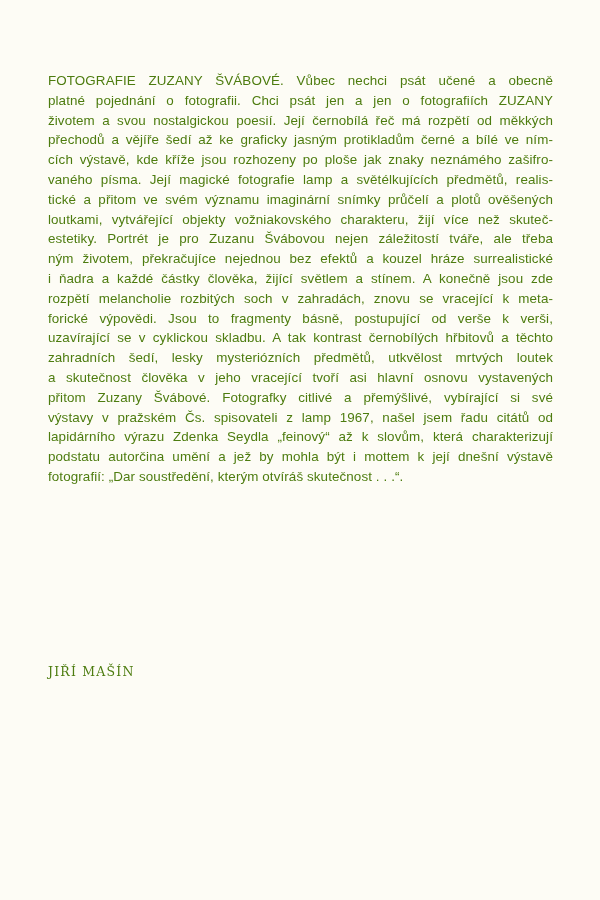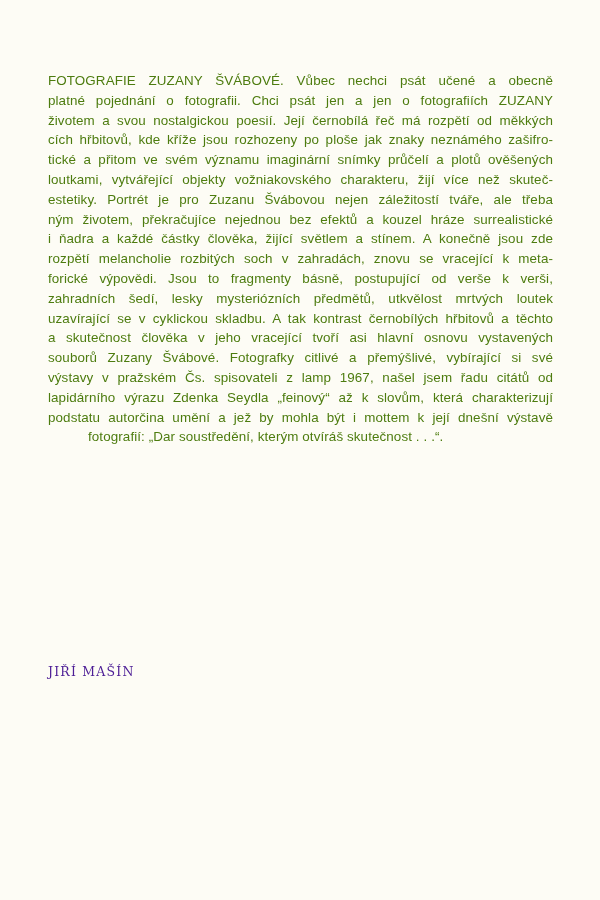--- a/index.html
+++ b/index.html
@@ -26,50 +26,51 @@
       font-size: 13.4px;
       line-height: 19.8px;
       height: 19.8px;
       white-space: nowrap;
       text-align: justify;
       text-align-last: justify;
       letter-spacing: 0.1px;
     }
     .line.last {
       text-align-last: left;
-      margin-left: 40px;
     }
     .author {
       position: absolute;
       left: 48px;
       top: 664px;
       font-family: "DejaVu Serif", serif;
       font-size: 12.5px;
       letter-spacing: 1.2px;
-      color: #4c1d95;
+      color: #4d7c0f;
     }
   </style>
 </head>
 <body>
 
 <div class="page">
   <span class="line">FOTOGRAFIE ZUZANY ŠVÁBOVÉ. Vůbec nechci psát učené a obecně</span>
   <span class="line">platné pojednání o fotografii. Chci psát jen a jen o fotografiích ZUZANY</span>
   <span class="line">životem a svou nostalgickou poesií. Její černobílá řeč má rozpětí od měkkých</span>
-  <span class="line">cích hřbitovů, kde kříže jsou rozhozeny po ploše jak znaky neznámého zašifro-</span>
+  <span class="line">přechodů a vějíře šedí až ke graficky jasným protikladům černé a bílé ve ním-</span>
+  <span class="line">cích výstavě, kde kříže jsou rozhozeny po ploše jak znaky neznámého zašifro-</span>
+  <span class="line">vaného písma. Její magické fotografie lamp a světélkujících předmětů, realis-</span>
   <span class="line">tické a přitom ve svém významu imaginární snímky průčelí a plotů ověšených</span>
   <span class="line">loutkami, vytvářející objekty vožniakovského charakteru, žijí více než skuteč-</span>
   <span class="line">estetiky. Portrét je pro Zuzanu Švábovou nejen záležitostí tváře, ale třeba</span>
   <span class="line">ným životem, překračujíce nejednou bez efektů a kouzel hráze surrealistické</span>
   <span class="line">i ňadra a každé částky člověka, žijící světlem a stínem. A konečně jsou zde</span>
   <span class="line">rozpětí melancholie rozbitých soch v zahradách, znovu se vracející k meta-</span>
   <span class="line">forické výpovědi. Jsou to fragmenty básně, postupující od verše k verši,</span>
+  <span class="line">uzavírající se v cyklickou skladbu. A tak kontrast černobílých hřbitovů a těchto</span>
   <span class="line">zahradních šedí, lesky mysteriózních předmětů, utkvělost mrtvých loutek</span>
-  <span class="line">uzavírající se v cyklickou skladbu. A tak kontrast černobílých hřbitovů a těchto</span>
   <span class="line">a skutečnost člověka v jeho vracející tvoří asi hlavní osnovu vystavených</span>
-  <span class="line">souborů Zuzany Švábové. Fotografky citlivé a přemýšlivé, vybírající si své</span>
+  <span class="line">přitom Zuzany Švábové. Fotografky citlivé a přemýšlivé, vybírající si své</span>
   <span class="line">výstavy v pražském Čs. spisovateli z lamp 1967, našel jsem řadu citátů od</span>
   <span class="line">lapidárního výrazu Zdenka Seydla „feinový“ až k slovům, která charakterizují</span>
   <span class="line">podstatu autorčina umění a jež by mohla být i mottem k její dnešní výstavě</span>
   <span class="line last">fotografií: „Dar soustředění, kterým otvíráš skutečnost . . .“.</span>
 </div>
 
 <div class="author">JIŘÍ MAŠÍN</div>
 
 </body></html>

